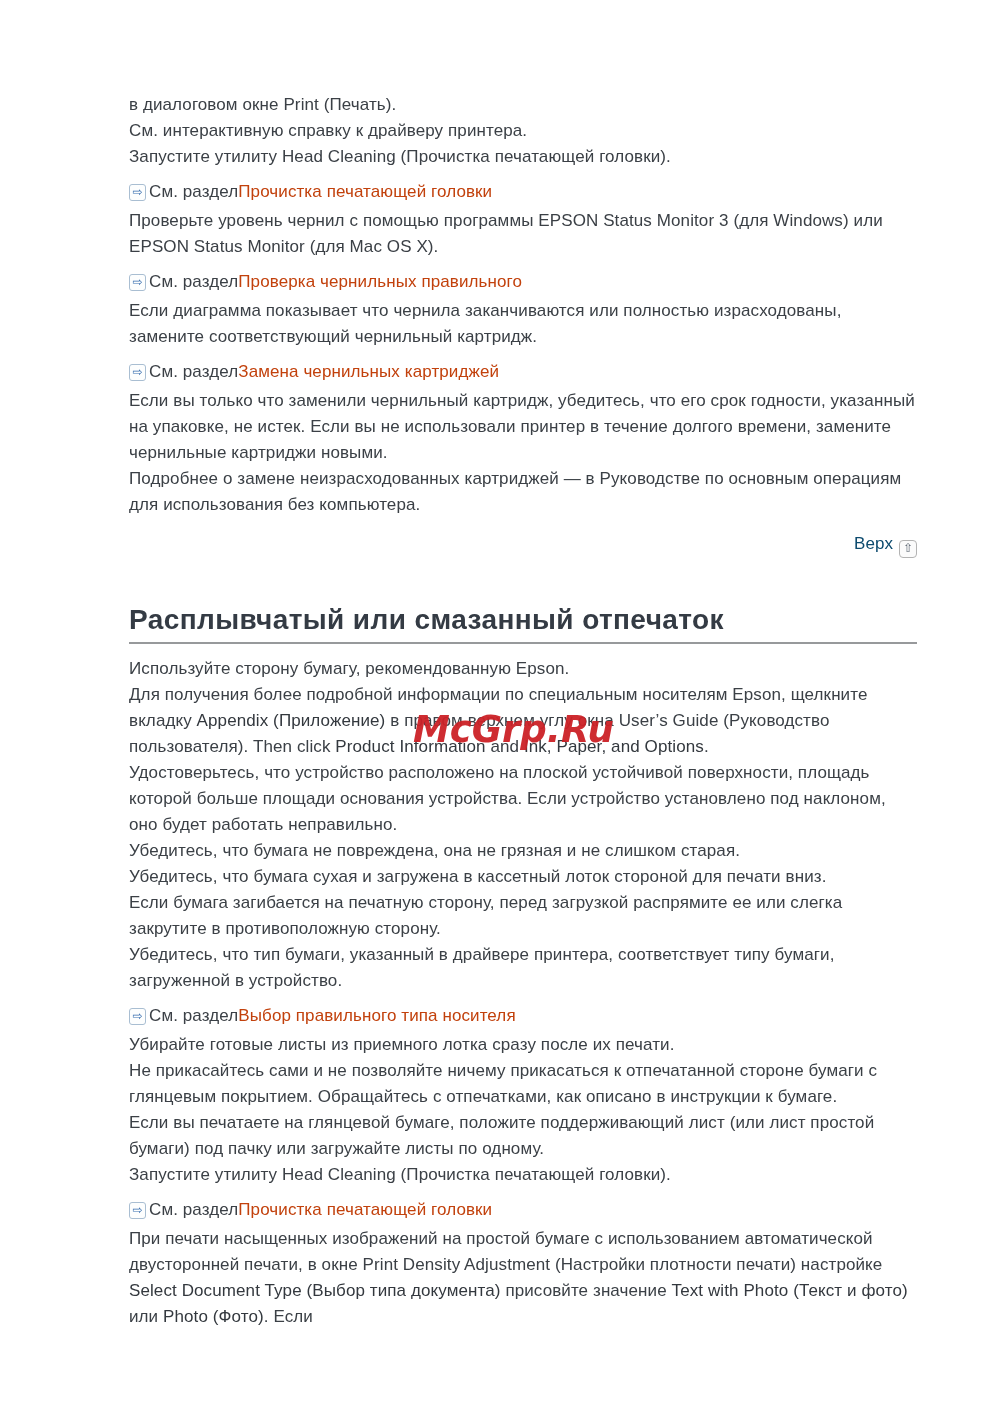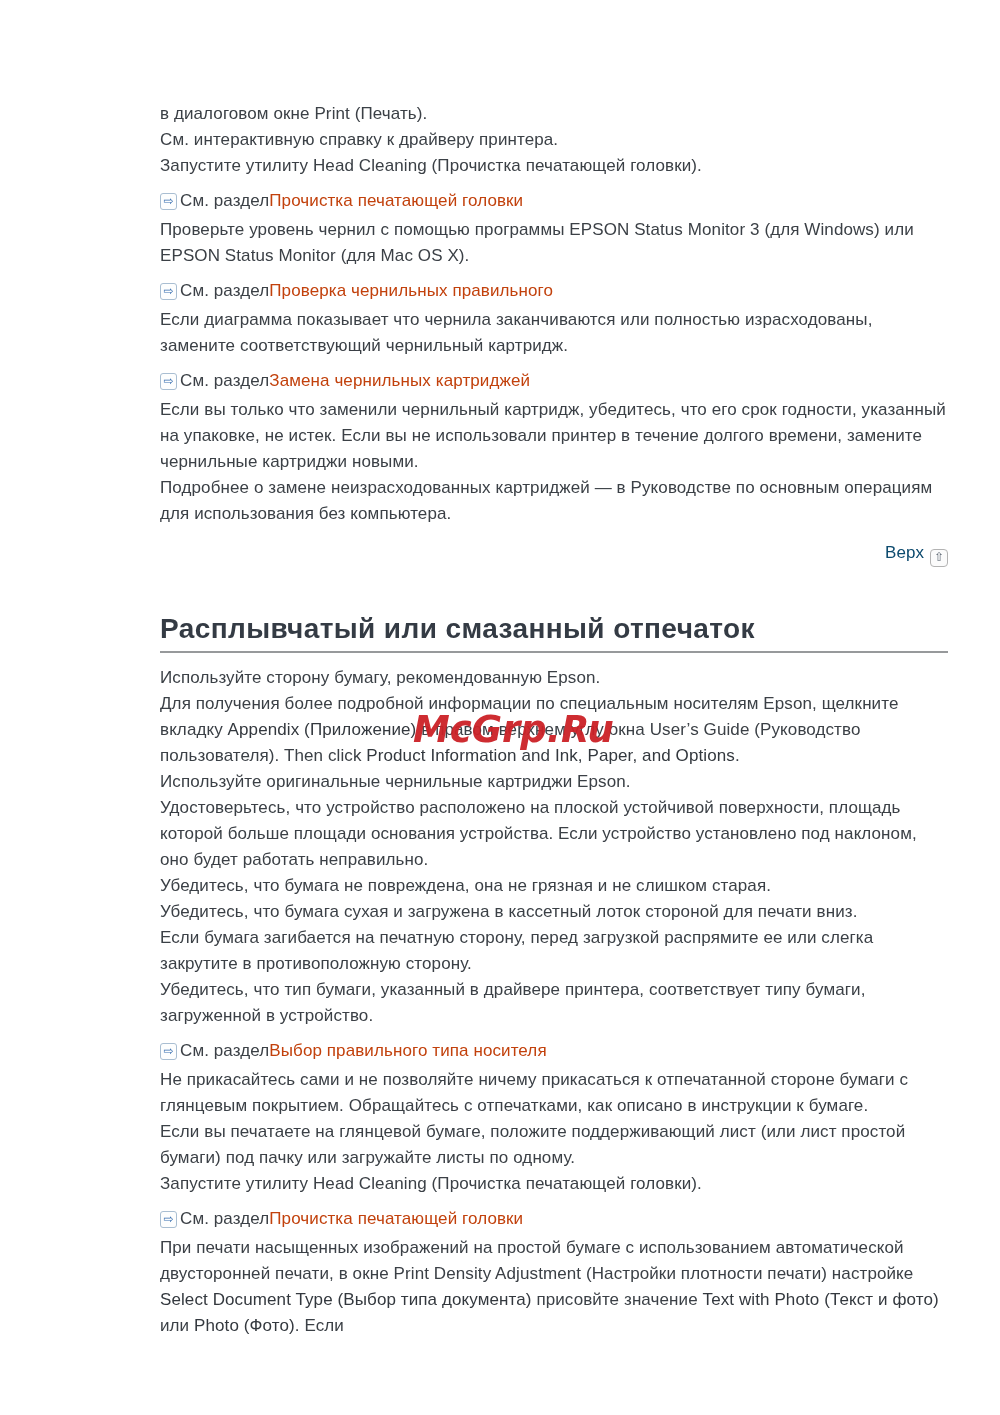--- a/index.html
+++ b/index.html
@@ -1,22 +1,22 @@
 <!DOCTYPE html>
 <html><head>
 <meta charset="utf-8">
 <style>
   html,body{margin:0;padding:0;background:#ffffff;}
   body{
     width:1000px;height:1415px;position:relative;overflow:hidden;
     font-family:"Liberation Sans", sans-serif;
   }
   .content{
-    position:absolute;left:160px;top:92px;width:788px;
-    color:#3b4046;font-size:17px;line-height:26px;letter-spacing:0.1px;margin-top:9px;
+    position:absolute;left:129px;top:92px;width:788px;
+    color:#3b4046;font-size:17px;line-height:26px;letter-spacing:0.1px;
   }
   .para{margin:0;}
   .para b{font-weight:normal;color:#33383e;}
   .ref{margin:9px 0 3px;display:flex;align-items:center;}
   .ref-icon{
     flex:0 0 auto;width:15px;height:15px;margin-right:3px;
     border:1px solid #a9bed2;border-radius:3px;background:#fdfefe;
     color:#3a6fb0;font-size:12px;line-height:14px;text-align:center;
   }
   a.link{color:#c2410c;text-decoration:none;cursor:pointer;}
@@ -63,31 +63,31 @@
       <span class="ref-icon">⇨</span>
       <span>См. раздел </span>
       <a class="link" href="#">Замена чернильных картриджей</a>
     </div>
     <div class="para"><span>Если вы только что заменили чернильный картридж, убедитесь, что его срок годности, указанный на упаковке, не истек. Если вы не использовали принтер в течение долгого времени, замените чернильные картриджи новыми.</span></div>
     <div class="para"><span>Подробнее о замене неизрасходованных картриджей — в Руководстве по основным операциям для использования без компьютера.</span></div>
     <div class="top"><a href="#">Верх</a><span class="top-icon">⇧</span></div>
     <h2 class="section-heading">Расплывчатый или смазанный отпечаток</h2>
     <div class="para"><span>Используйте сторону бумагу, рекомендованную Epson.</span></div>
     <div class="para"><span>Для получения более подробной информации по специальным носителям Epson, щелкните вкладку </span><b>Appendix (Приложение)</b><span> в правом верхнем углу окна User’s Guide (Руководство пользователя). Then click </span><b>Product Information</b><span> and </span><b>Ink, Paper, and Options</b><span>.</span></div>
-    <div class="para"><span>Используйте оригинальные чернильные картриджи Epson.</span></div>
     <div class="para"><span>Удостоверьтесь, что устройство расположено на плоской устойчивой поверхности, площадь которой больше площади основания устройства. Если устройство установлено под наклоном, оно будет работать неправильно.</span></div>
     <div class="para"><span>Убедитесь, что бумага не повреждена, она не грязная и не слишком старая.</span></div>
     <div class="para"><span>Убедитесь, что бумага сухая и загружена в кассетный лоток стороной для печати вниз.</span></div>
     <div class="para"><span>Если бумага загибается на печатную сторону, перед загрузкой распрямите ее или слегка закрутите в противоположную сторону.</span></div>
     <div class="para"><span>Убедитесь, что тип бумаги, указанный в драйвере принтера, соответствует типу бумаги, загруженной в устройство.</span></div>
     <div class="ref">
       <span class="ref-icon">⇨</span>
       <span>См. раздел </span>
       <a class="link" href="#">Выбор правильного типа носителя</a>
     </div>
+    <div class="para"><span>Убирайте готовые листы из приемного лотка сразу после их печати.</span></div>
     <div class="para"><span>Не прикасайтесь сами и не позволяйте ничему прикасаться к отпечатанной стороне бумаги с глянцевым покрытием. Обращайтесь с отпечатками, как описано в инструкции к бумаге.</span></div>
     <div class="para"><span>Если вы печатаете на глянцевой бумаге, положите поддерживающий лист (или лист простой бумаги) под пачку или загружайте листы по одному.</span></div>
     <div class="para"><span>Запустите утилиту Head Cleaning (Прочистка печатающей головки).</span></div>
     <div class="ref">
       <span class="ref-icon">⇨</span>
       <span>См. раздел </span>
       <a class="link" href="#">Прочистка печатающей головки</a>
     </div>
     <div class="para"><span>При печати насыщенных изображений на простой бумаге с использованием автоматической двусторонней печати, в окне Print Density Adjustment (Настройки плотности печати) настройке </span><b>Select Document Type (Выбор типа документа)</b><span> присовйте значение </span><b>Text with Photo (Текст и фото)</b><span> или </span><b>Photo (Фото)</b><span>. Если</span></div>
   </div>

